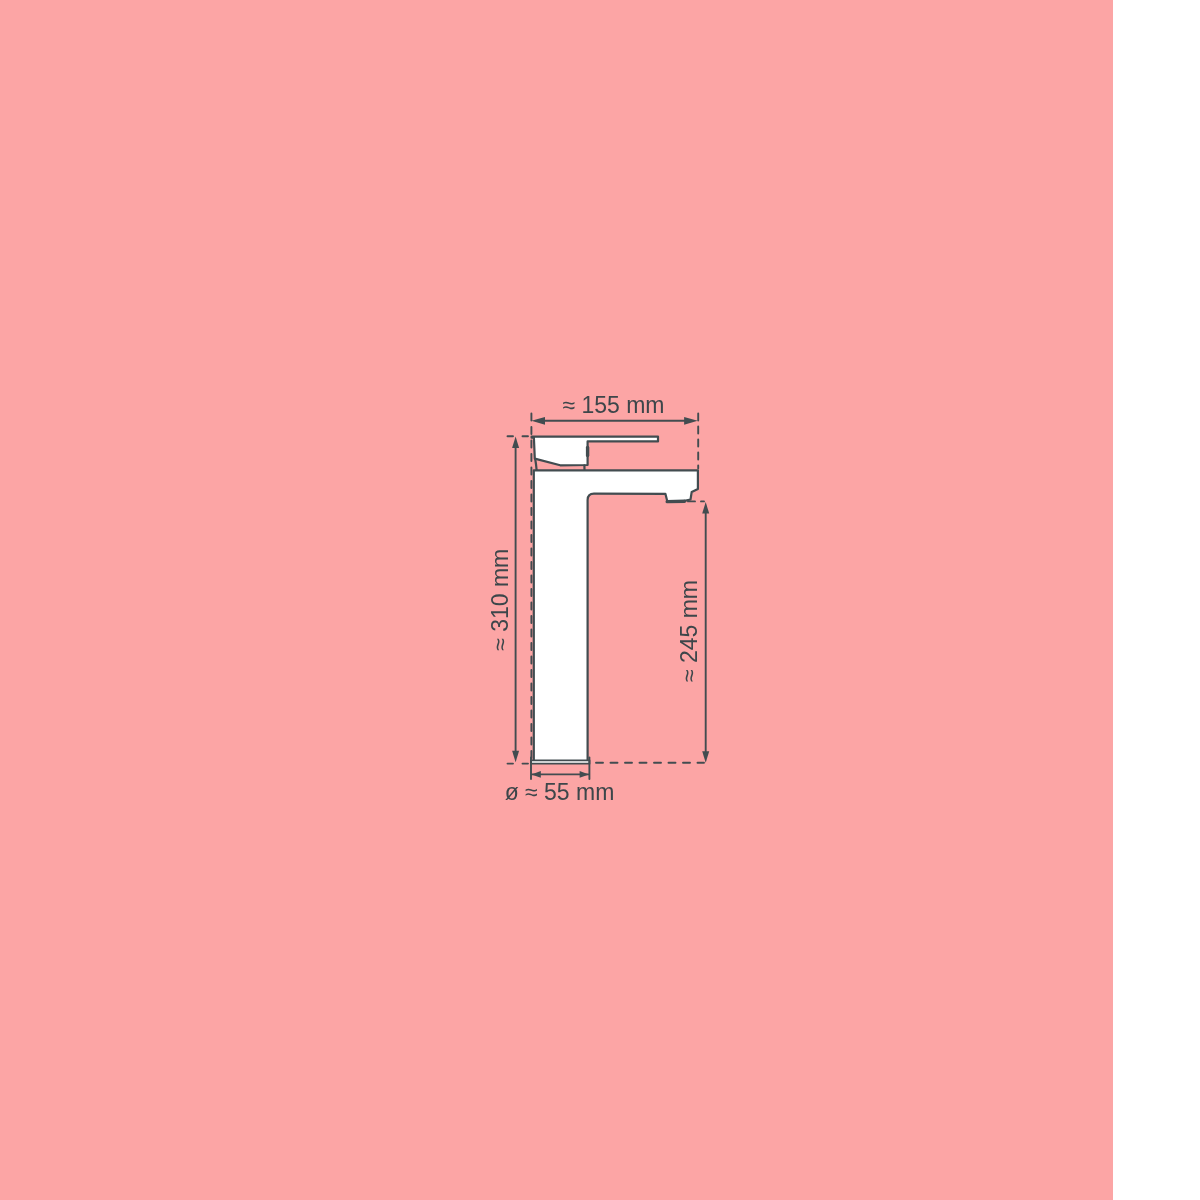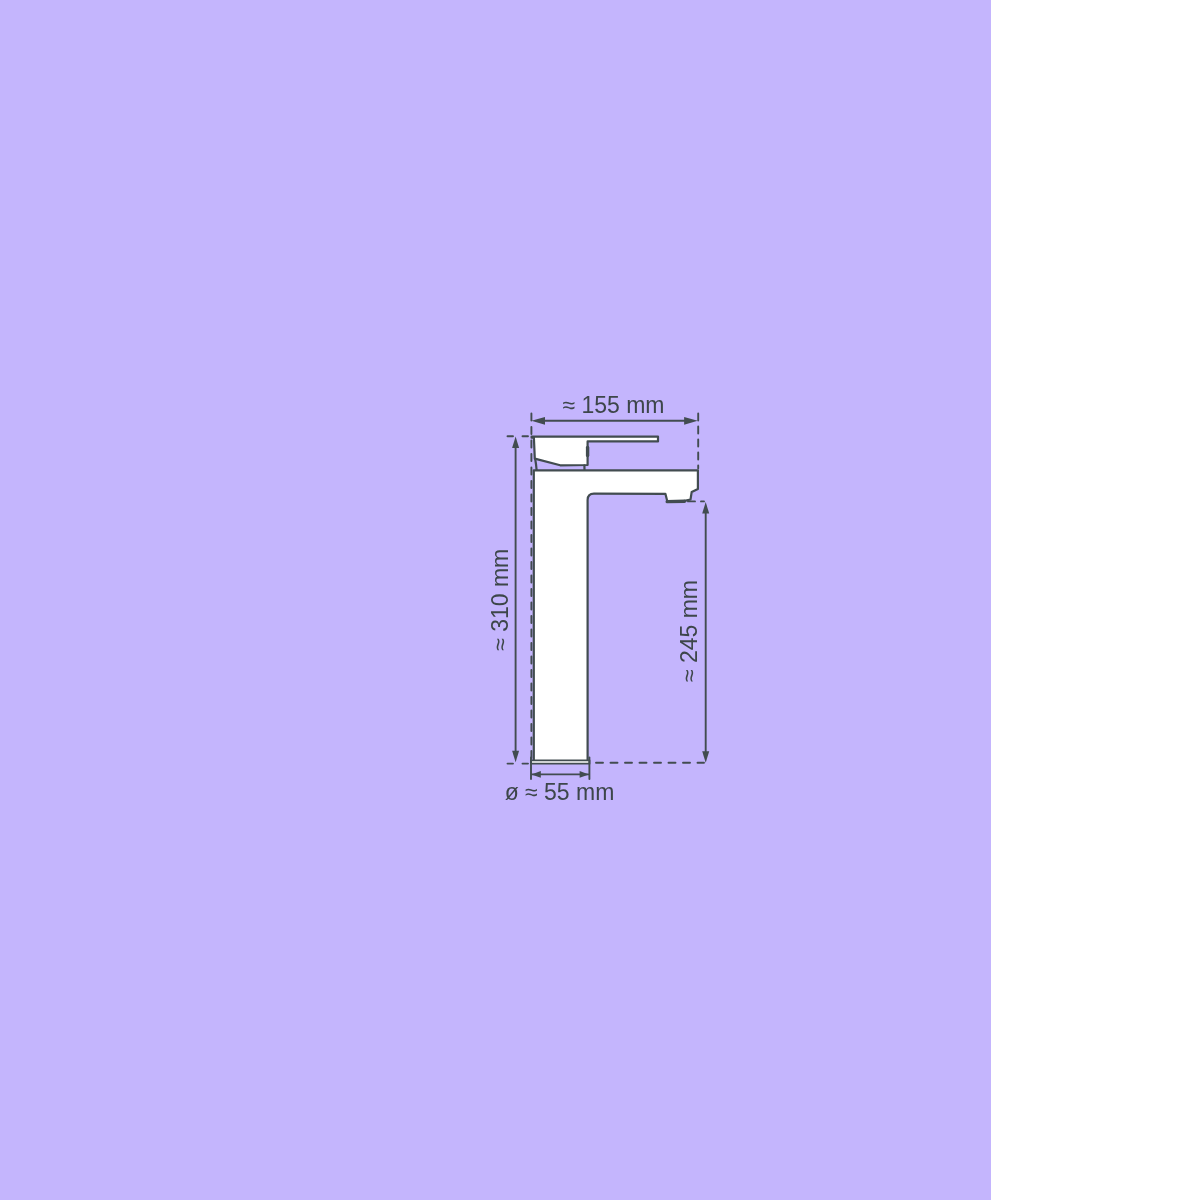--- a/index.html
+++ b/index.html
@@ -1,16 +1,16 @@
 <!DOCTYPE html>
 <html><head>
 <meta charset="utf-8">
 <style>
   html,body{margin:0;padding:0;background:#ffffff;}
-  .wrap{width:991px;height:1200px;position:relative;background:#c4b5fd;will-change:transform;transform:translateZ(0);}
+  .wrap{width:1113px;height:1200px;position:relative;background:#fca5a5;will-change:transform;transform:translateZ(0);}
   svg{position:absolute;top:0;left:0;}
   text{font-family:"Liberation Sans", sans-serif;fill:#3d464a;}
 </style>
 </head>
 <body>
 <div class="wrap">
 <svg width="1200" height="1200" viewBox="0 0 1200 1200">
   <g stroke="#424c50" stroke-width="2.2" fill="none" stroke-linecap="round" stroke-linejoin="round">
 
     <line x1="531.4" y1="413.5" x2="531.4" y2="759.5" stroke-width="1.9" stroke-dasharray="7 6.5"></line>

